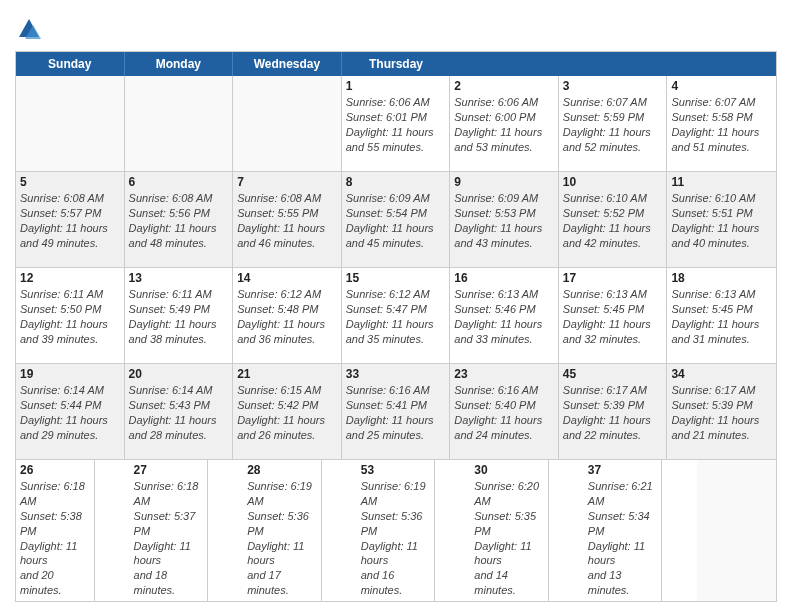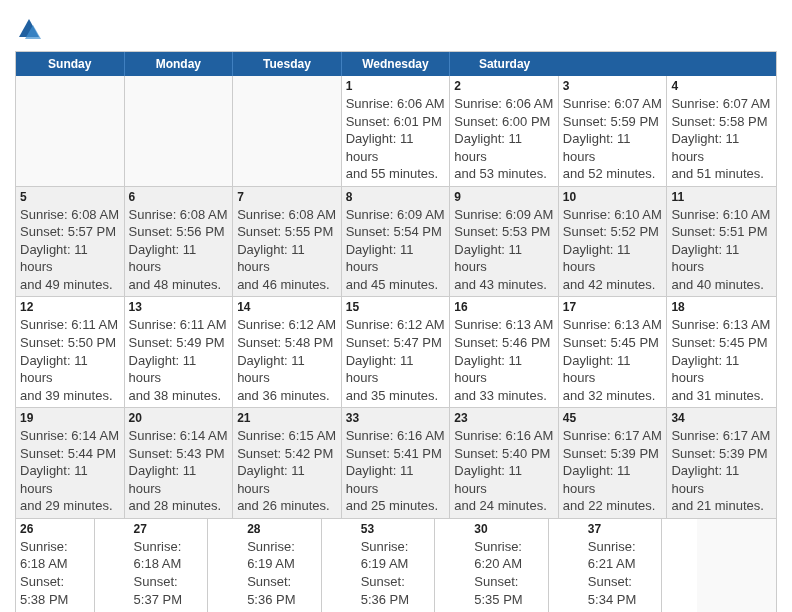--- a/index.html
+++ b/index.html
@@ -105,23 +105,24 @@
     .cal-cell:last-child { border-right: none; }
     .cal-cell.empty { background: #f9f9f9; }
     .cal-cell.shaded { background: #f0f0f0; }
     .day-num {
       font-size: 12px;
       font-weight: bold;
       color: #222;
       margin-bottom: 2px;
     }
     .day-info {
-      font-size: 13px;
+      font-size: 11px;
       color: #444;
       line-height: 1.35;
+      font-style: italic;
     }
   </style>
 </head>
 <body>
 
 <div class="page">
   <div class="header">
     <div class="logo">
       <svg class="logo-icon" viewBox="0 0 28 28">
         <polygon points="14,4 24,22 4,22" fill="#2060a0"></polygon>
@@ -135,23 +136,22 @@
     <div class="title-block">
       <div class="month-title"></div>
       <div class="location"></div>
     </div>
   </div>
 
   <div class="calendar">
     <div class="cal-header" id="cal-header">
         <div class="cal-header-cell">Sunday</div>
         <div class="cal-header-cell">Monday</div>
-        <div class="cal-header-cell">Tuesday</div>
         <div class="cal-header-cell">Wednesday</div>
-        <div class="cal-header-cell">Saturday</div>
+        <div class="cal-header-cell">Thursday</div>
       </div>
     <div class="cal-body" id="cal-body">
         <div class="cal-row">
           <div class="cal-cell empty"></div>
           <div class="cal-cell empty"></div>
           <div class="cal-cell empty"></div>
           <div class="cal-cell">
             <div class="day-num">1</div>
             <div class="day-info" style="white-space: pre-line;">Sunrise: 6:06 AM
 Sunset: 6:01 PM

